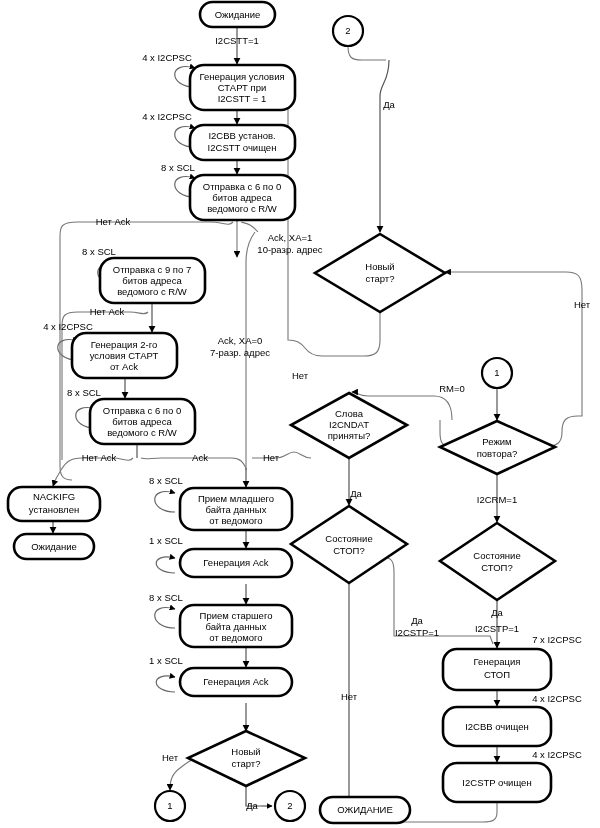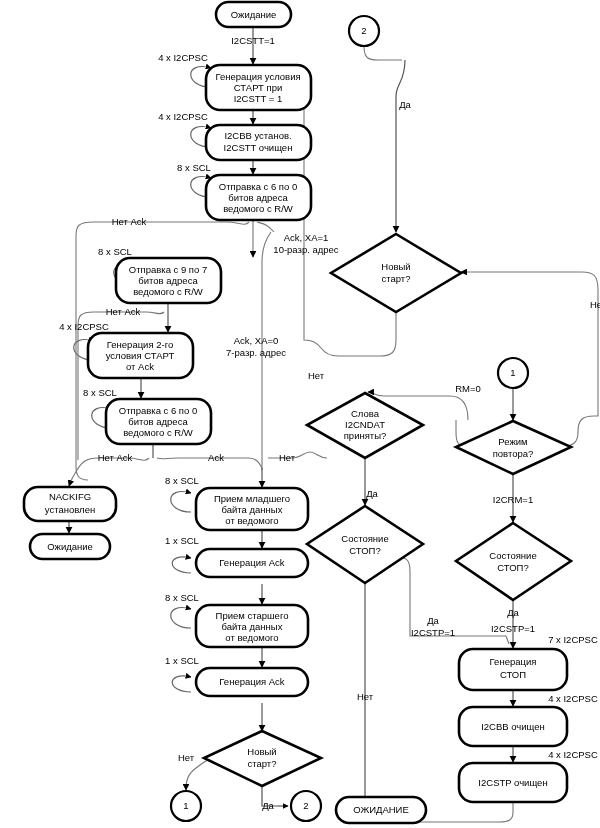--- a/index.html
+++ b/index.html
@@ -1,18 +1,18 @@
 <!DOCTYPE html>
 <html><head>
 <meta charset="utf-8">
 <style>
   html,body{margin:0;padding:0;background:#ffffff;}
   body{width:600px;height:828px;overflow:hidden;
        font-family:"Liberation Sans","DejaVu Sans",sans-serif;}
-  #chart-root{position:relative;width:528px;height:828px;margin-left:16px;}
+  #chart-root{position:relative;width:528px;height:828px;}
   svg{display:block;}
   .nodetext{font-family:"Liberation Sans","DejaVu Sans",sans-serif;font-size:9.5px;fill:#000;text-anchor:middle;dominant-baseline:middle;}
   .edgetext{font-family:"Liberation Sans","DejaVu Sans",sans-serif;font-size:9.5px;fill:#000;text-anchor:middle;dominant-baseline:middle;}
   .proc{fill:#fff;stroke:#000;stroke-width:2.6;}
   .dec{fill:#fff;stroke:#000;stroke-width:2.6;stroke-linejoin:miter;}
   .conn{fill:#fff;stroke:#000;stroke-width:2.2;}
   .flow{fill:none;stroke:#555;stroke-width:1.2;}
   .flowthin{fill:none;stroke:#777;stroke-width:1.1;}
   .loop{fill:none;stroke:#666;stroke-width:1.2;}
 </style>

